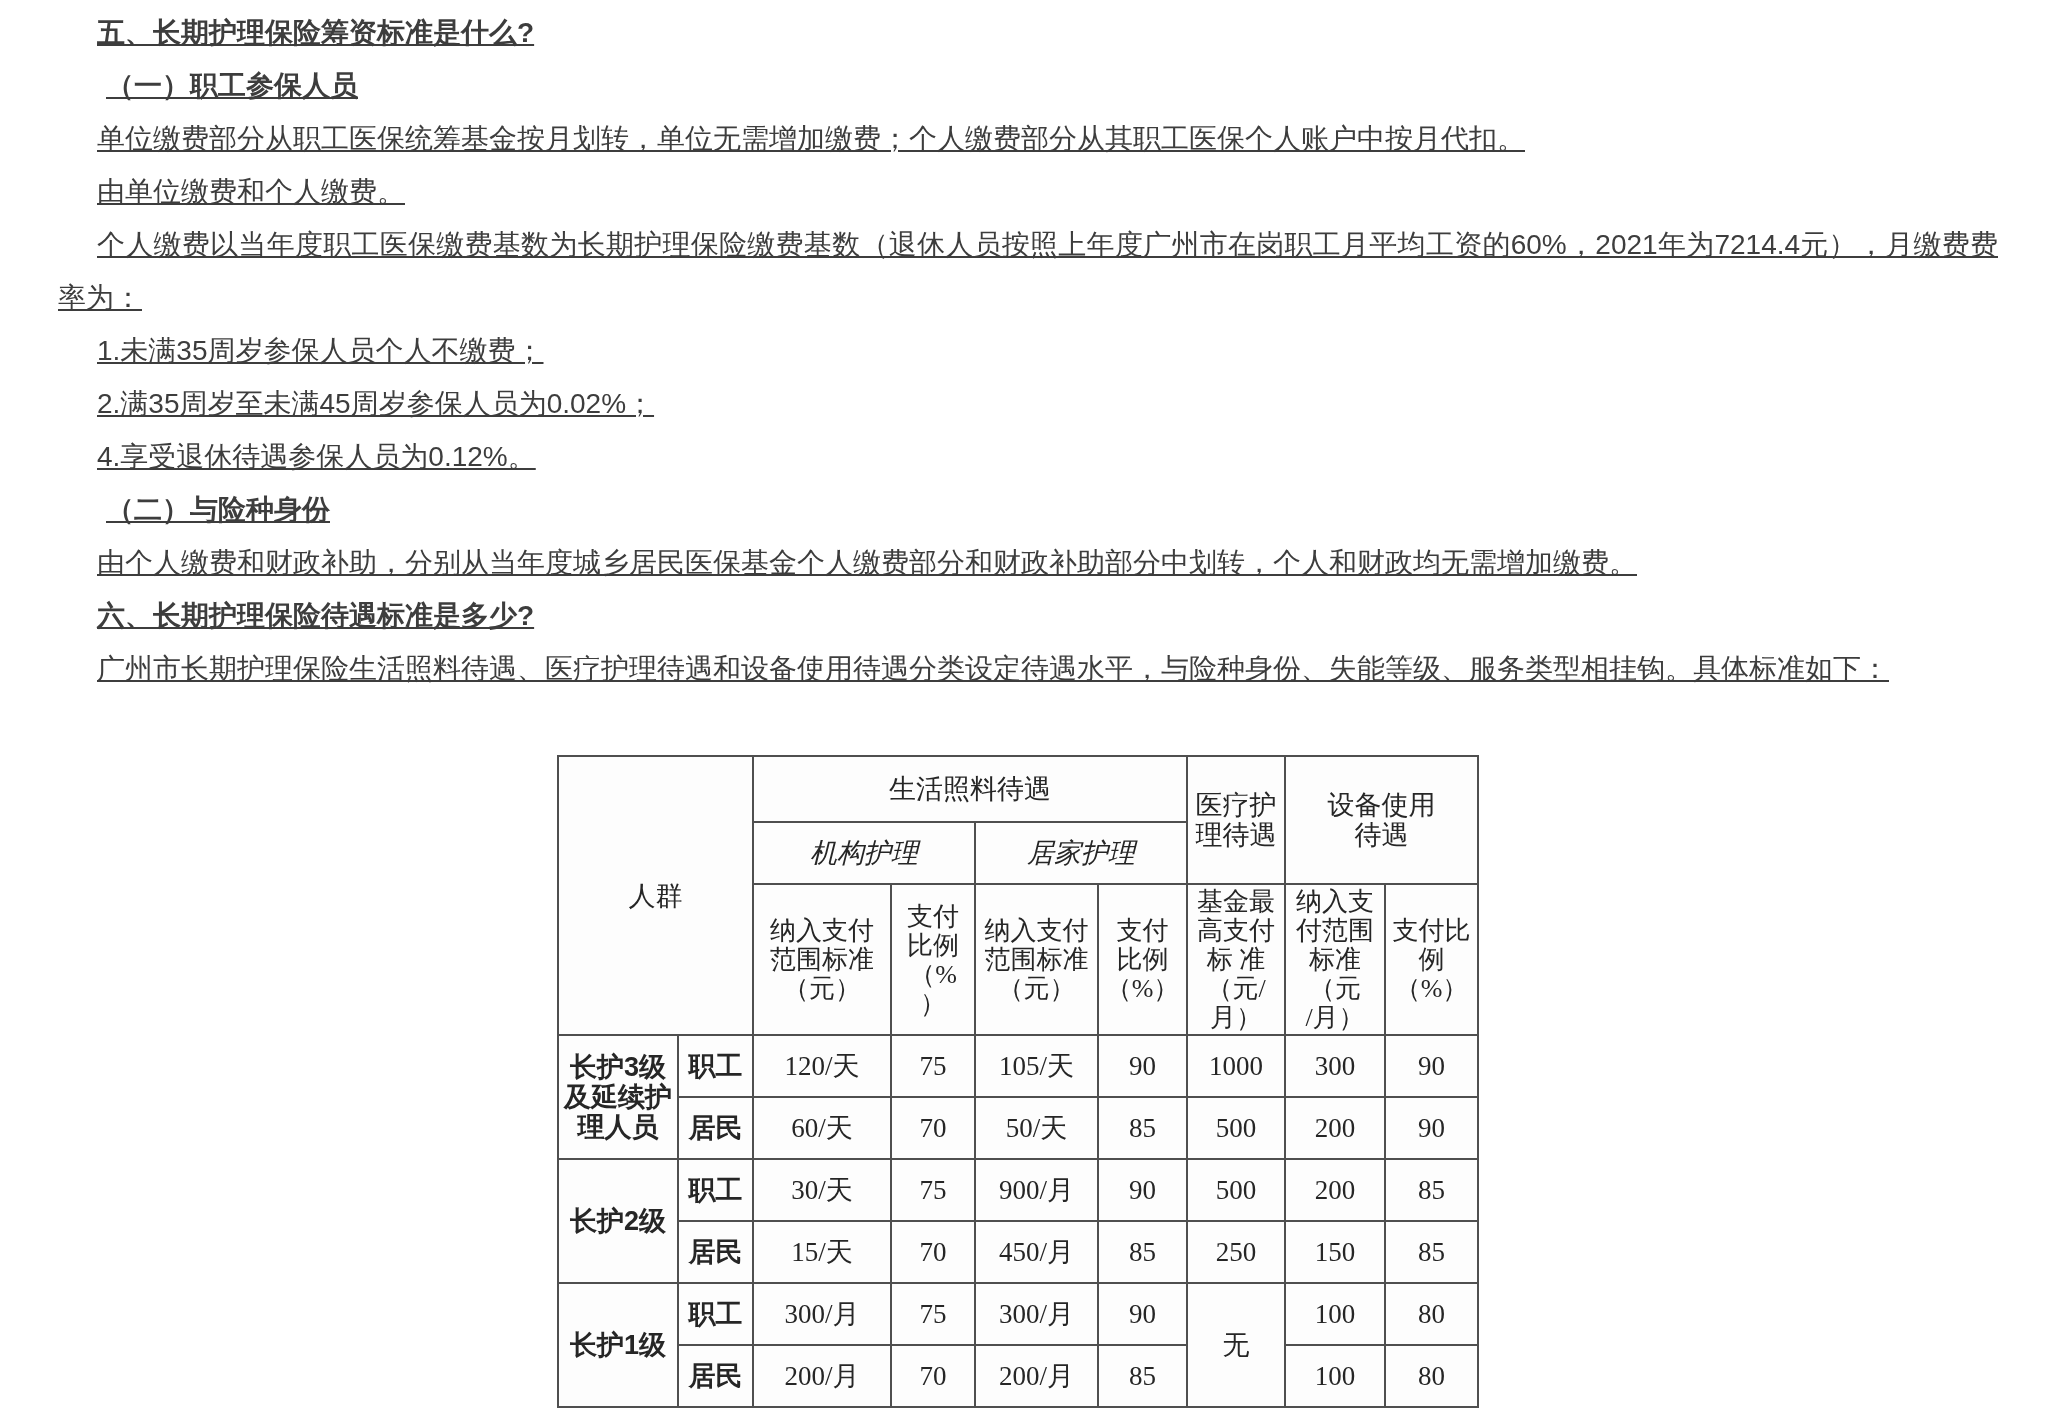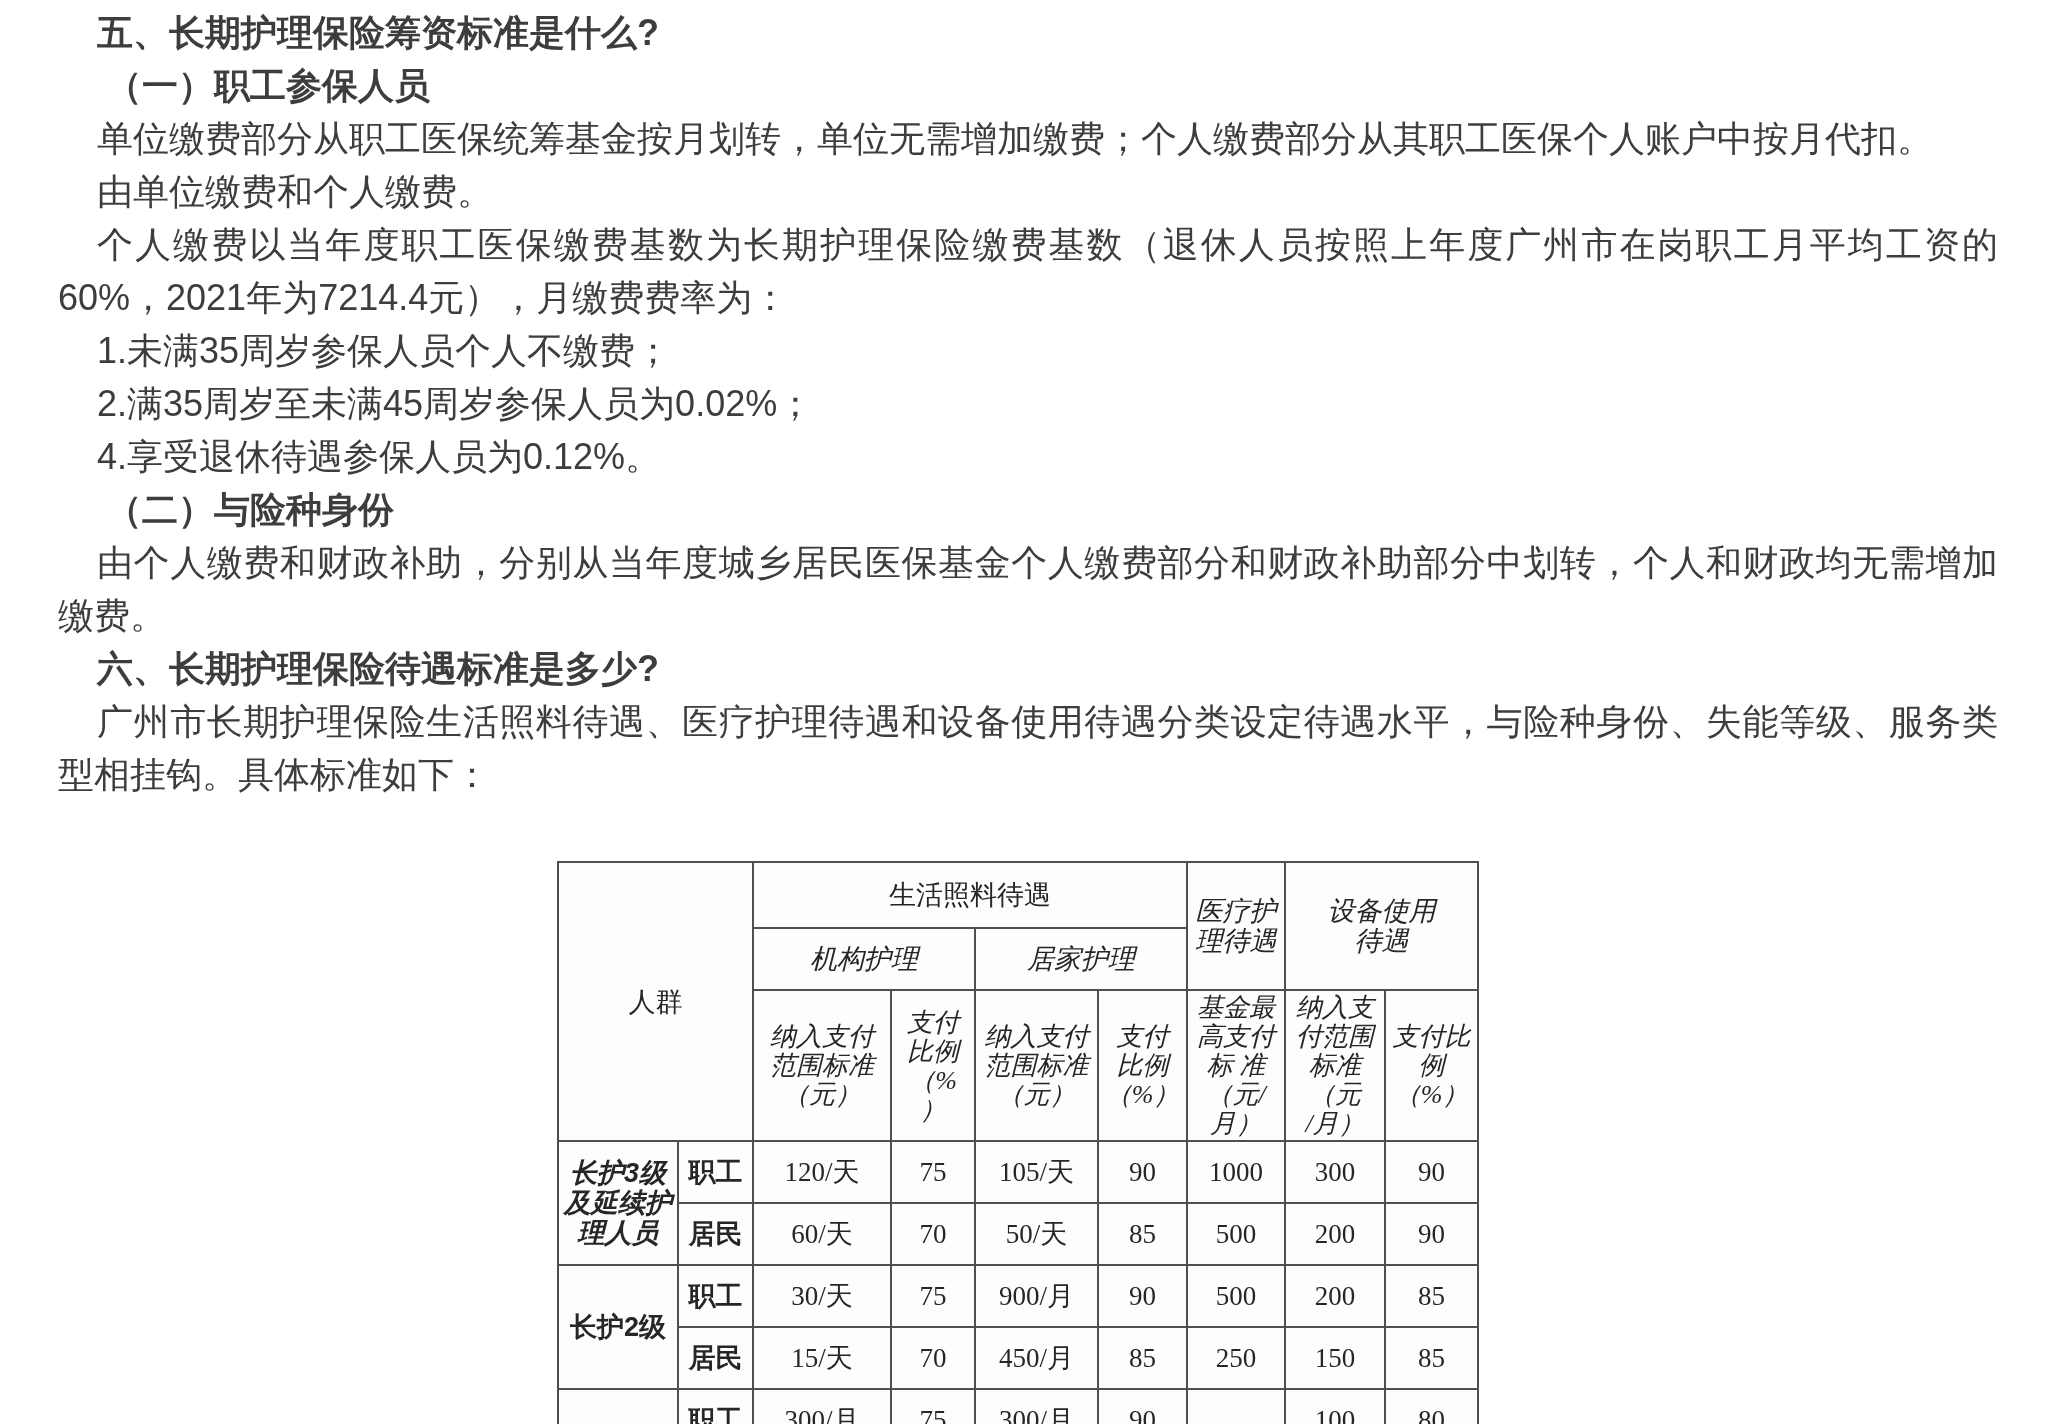--- a/index.html
+++ b/index.html
@@ -10,24 +10,25 @@
     background: #ffffff;
     color: #3d3d3d;
     font-family: "Liberation Sans", "DejaVu Sans", sans-serif;
     overflow: hidden;
   }
   .doc {
     padding: 6px 58px 0 58px;
   }
   .para, .heading, .subheading, .list-item {
     margin: 0;
-    font-size: 36px;
+    font-size: 28px;
     line-height: 53px;
     text-align: justify;
     text-indent: 39px;
+    text-decoration: underline;
   }
   .heading { font-weight: bold; }
   .subheading { font-weight: bold; text-indent: 48px; }
 
   .table-wrap {
     margin: 60px 0 0 499px;
   }
   table.benefits {
     border-collapse: collapse;
     table-layout: fixed;
@@ -37,21 +38,21 @@
     background: #fdfdfd;
   }
   table.benefits td {
     border: 2px solid #4f4f4f;
     text-align: center;
     vertical-align: middle;
     padding: 2px 2px;
     font-size: 27px;
     line-height: 30px;
   }
-  .pre { white-space: pre-line; font-style: italic; }
+  .pre { white-space: pre-line; }
   tr.h1 td { height: 66px; }
   tr.h2 td { height: 62px; font-style: italic; }
   tr.h3 td { height: 122px; font-size: 26px; line-height: 29px; }
   tr.body-row td { height: 62px; }
   td.grp, td.sub {
     font-family: "Liberation Sans", "DejaVu Sans", sans-serif;
     font-weight: bold;
     font-size: 26px;
     line-height: 29px;
     margin-left: 44px;

